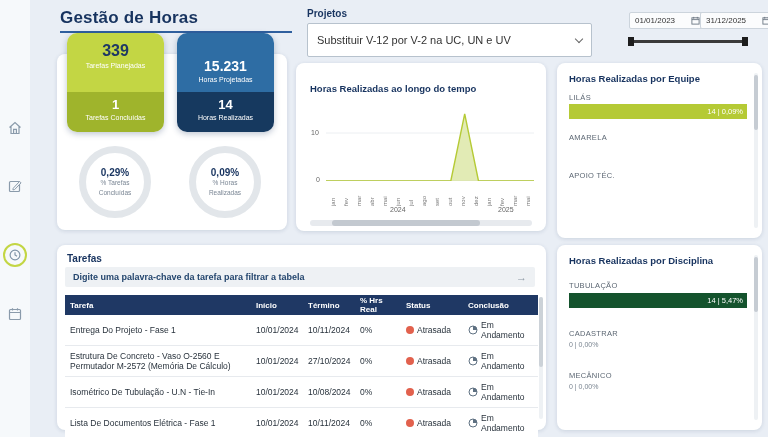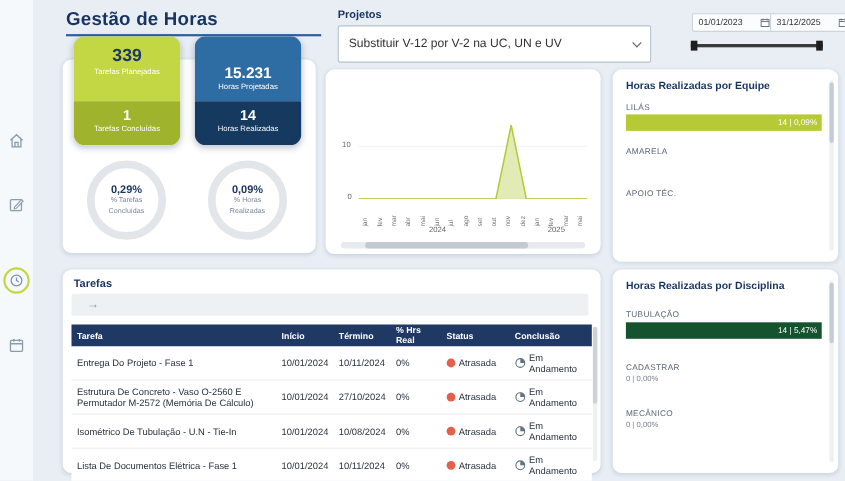--- a/index.html
+++ b/index.html
@@ -177,20 +177,21 @@
     <span class="num">15.231</span>
     <span class="lbl">Horas Projetadas</span>
   </div>
   <div class="bot">
     <span class="num">14</span>
     <span class="lbl">Horas Realizadas</span>
   </div>
 </div>
 
 <div class="card chart-card">
+  <div class="chart-title">Horas Realizadas ao longo do tempo</div>
   <span class="ytick yt10">10</span>
   <span class="ytick yt0">0</span>
   <div class="plot">
     <svg id="areaChart" width="208" height="72" viewBox="0 0 208 72">
       <line x1="0" y1="24" x2="208" y2="24" stroke="#eceff2" stroke-width="1"></line>
       <line x1="0" y1="71.5" x2="208" y2="71.5" stroke="#d9dee3" stroke-width="1"></line>
       <path id="areaPath" d="M0,72 L0.0,72.0 L13.9,72.0 L27.7,72.0 L41.6,72.0 L55.5,72.0 L69.3,72.0 L83.2,72.0 L97.1,72.0 L110.9,72.0 L124.8,72.0 L138.7,4.8 L152.5,72.0 L166.4,72.0 L180.3,72.0 L194.1,72.0 L208.0,72.0 L208,72 Z" fill="#dde8a8" opacity="0.85"></path>
       <path id="linePath" d="M0.0,72.0 L13.9,72.0 L27.7,72.0 L41.6,72.0 L55.5,72.0 L69.3,72.0 L83.2,72.0 L97.1,72.0 L110.9,72.0 L124.8,72.0 L138.7,4.8 L152.5,72.0 L166.4,72.0 L180.3,72.0 L194.1,72.0 L208.0,72.0" fill="none" stroke="#b5ca35" stroke-width="1.4"></path>
     </svg>
   </div>
@@ -260,20 +261,21 @@
   <div class="cat-label" style="top:70px">AMARELA</div>
   <div class="cat-label" style="top:108px">APOIO TÉC.</div>
   <div class="vscroll">
     <div class="thumb"></div>
   </div>
 </div>
 
 <div class="card tasks-card">
   <div class="tasks-title">Tarefas</div>
   <div class="search-box">
+    <input type="text" placeholder="Digite uma palavra-chave da tarefa para filtrar a tabela" style="">
     <span class="search-arrow">→</span>
   </div>
   <div class="tbl">
     <div class="trow thead">
       <div>Tarefa</div>
       <div>Início</div>
       <div>Término</div>
       <div>% Hrs Real</div>
       <div>Status</div>
       <div>Conclusão</div>

